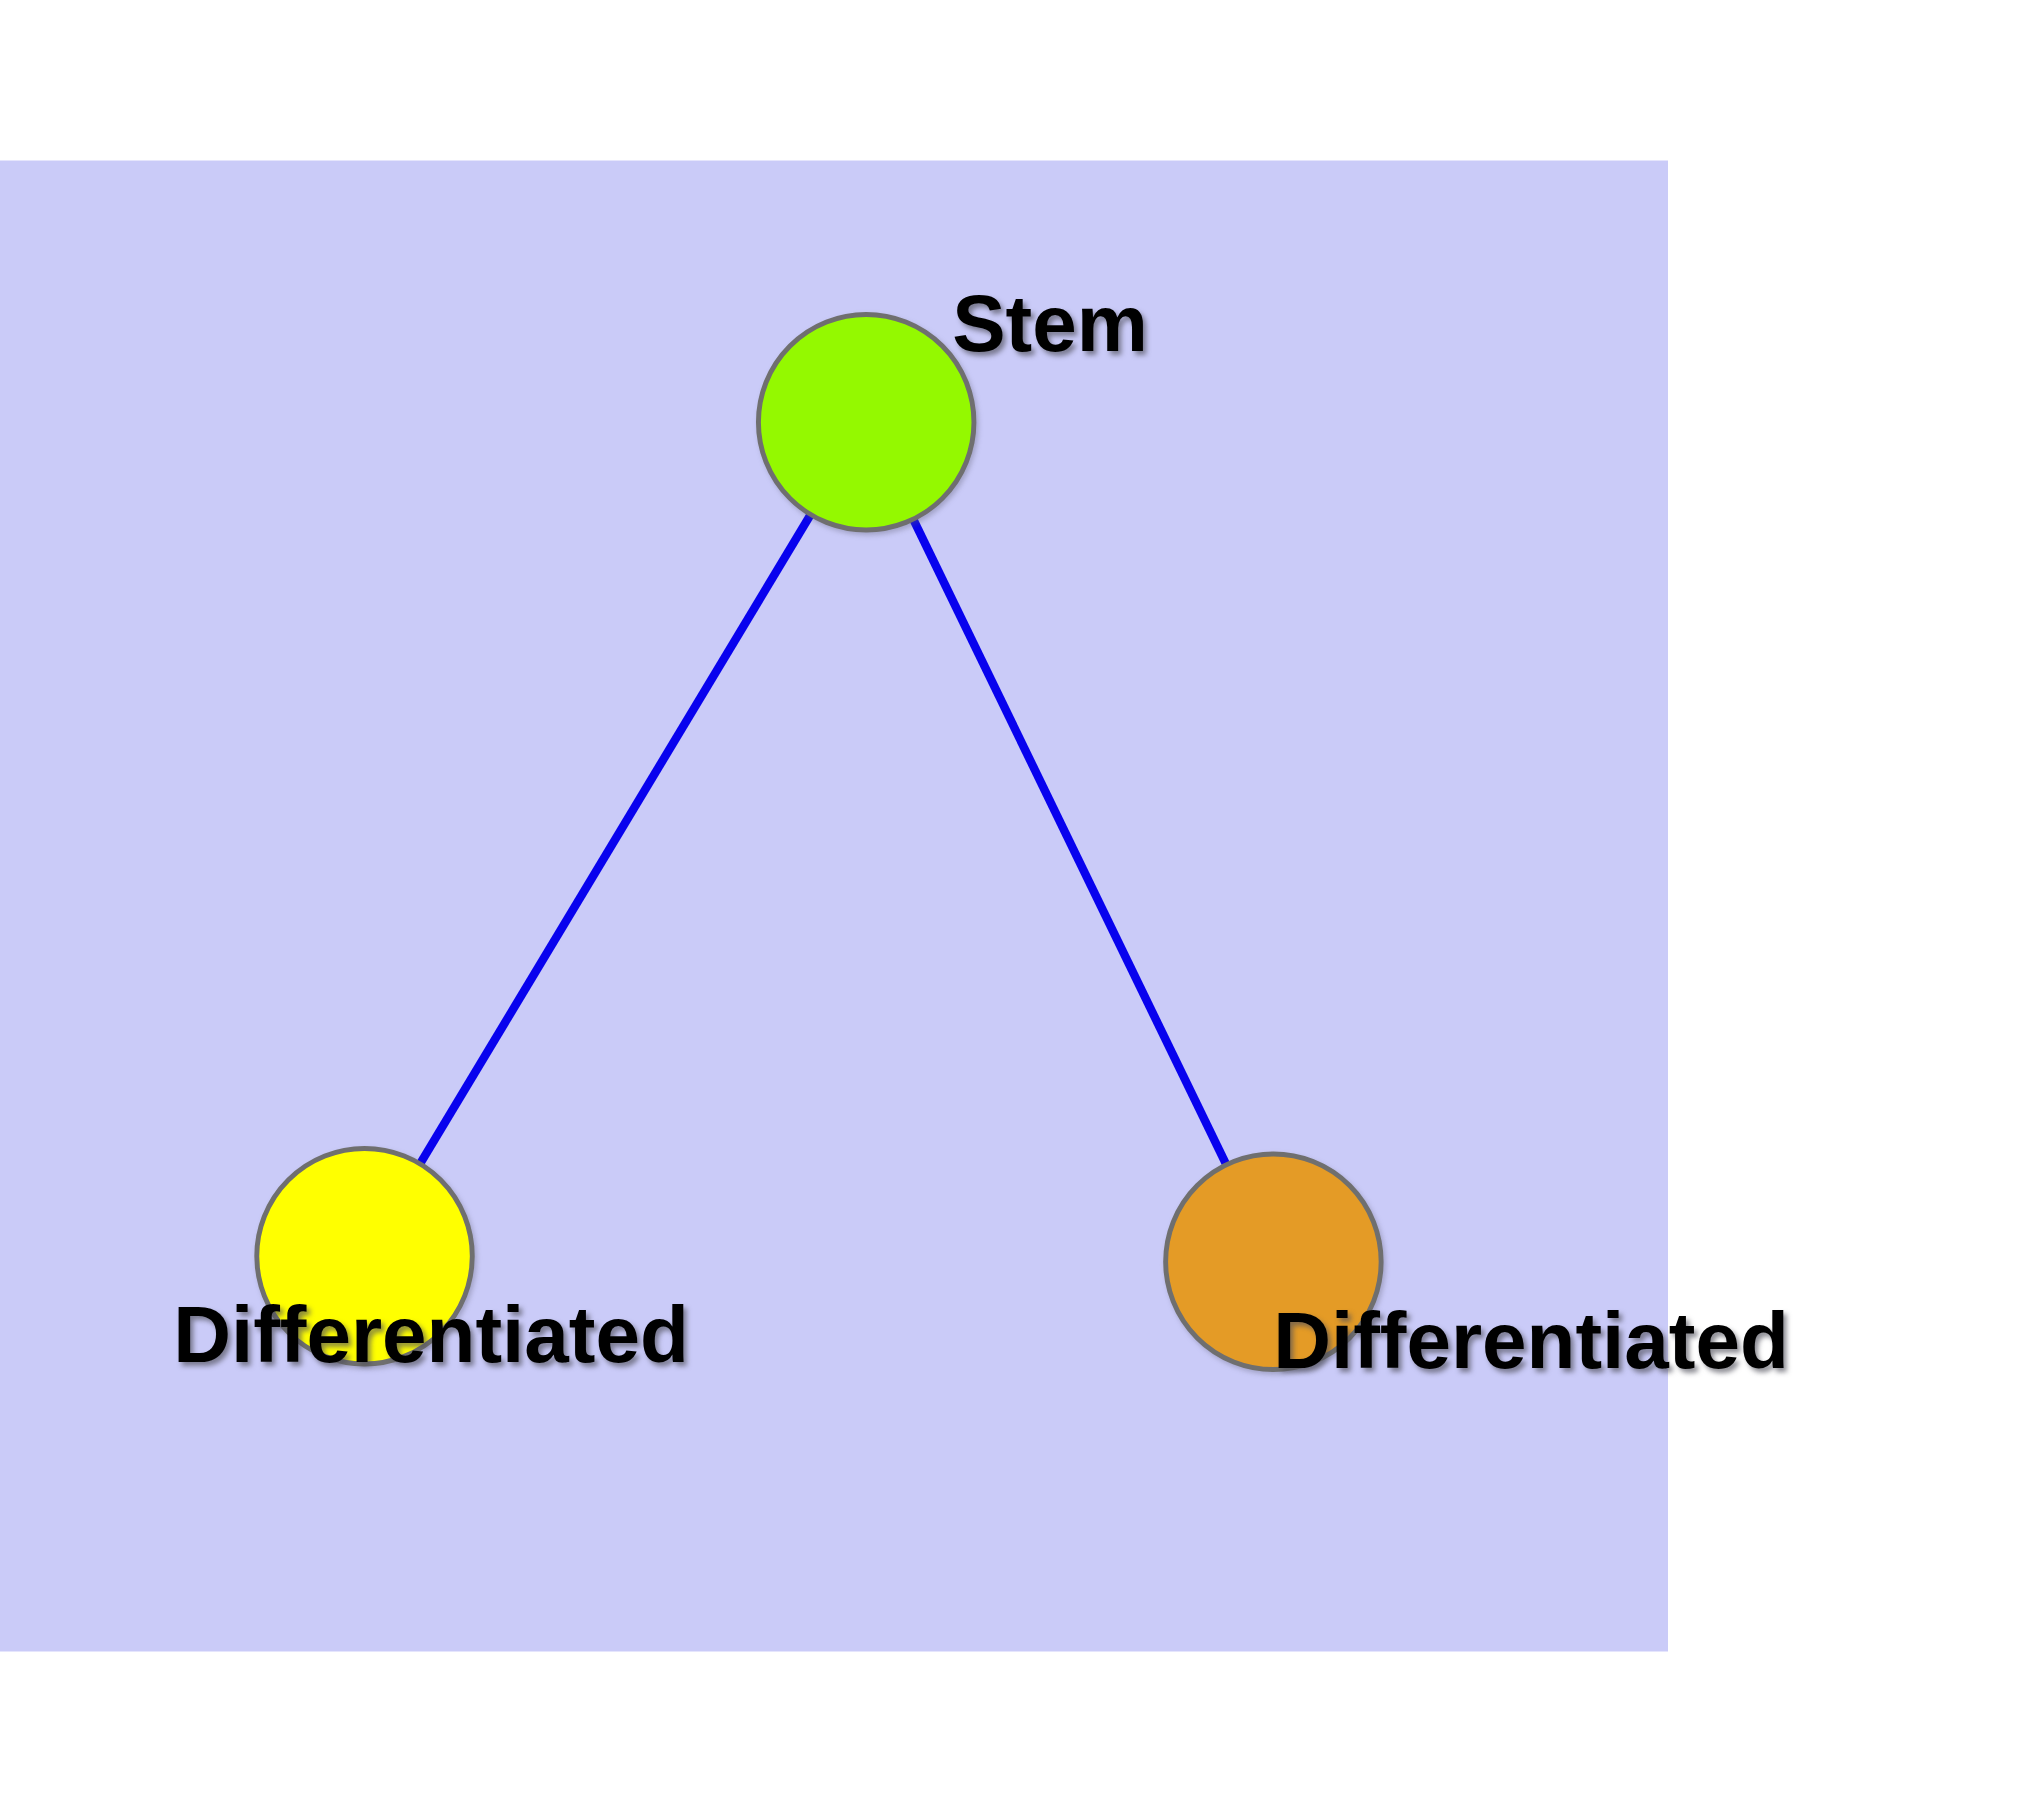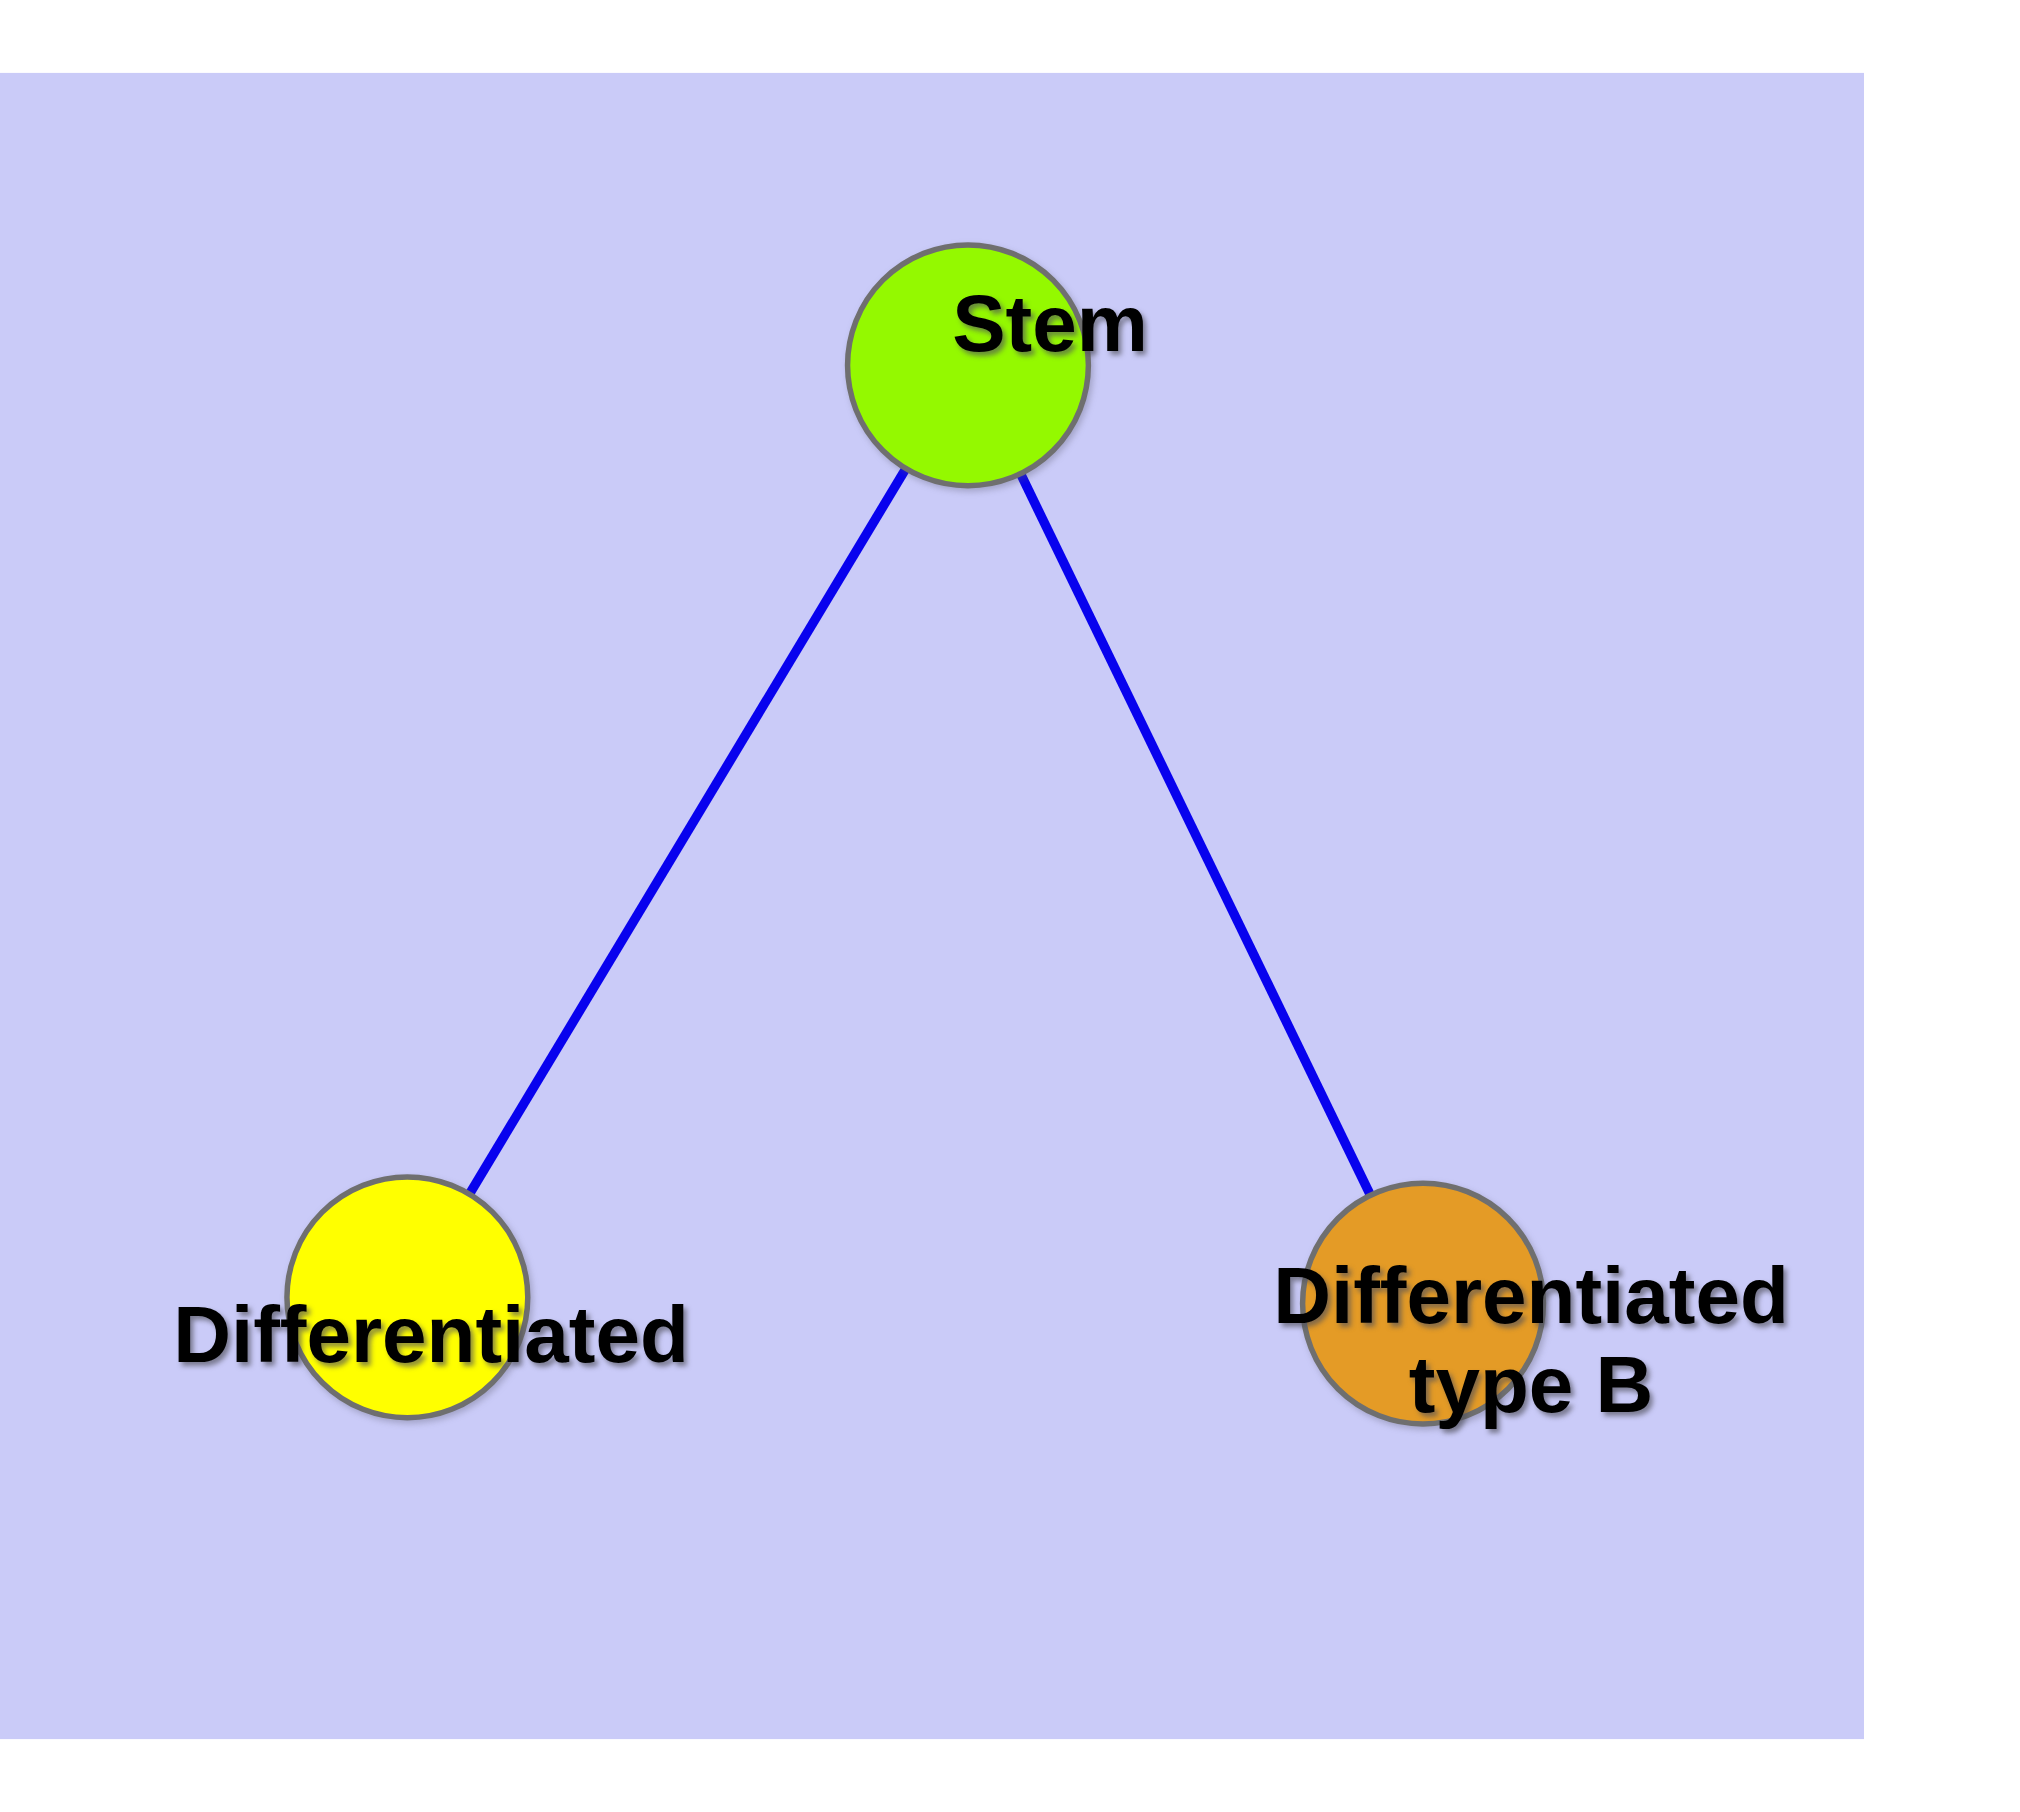--- a/index.html
+++ b/index.html
@@ -12,21 +12,21 @@
     width: 2021px;
     height: 1812px;
     background: #ffffff;
     overflow: hidden;
     font-family: "Liberation Sans", sans-serif;
   }
   .canvas {
     position: absolute;
     left: 0;
     top: 3.4px;
-    width: 1864px;
+    width: 1668px;
     height: 1806px; 
   }
   .graph-svg {
     position: absolute;
     left: 0;
     top: 0;
     width: 100%;
     height: 100%;
     display: block;
   }
@@ -71,18 +71,17 @@
     <div class="node-label label-stem">
       <span class="line">Stem</span>
     </div>
 
     <div class="node-label label-type-a">
       <span class="line">Differentiated</span>
     </div>
 
     <div class="node-label label-type-b">
       <span class="line">Differentiated</span>
-      <span class="line">type B</span>
     </div>
 
   </div>
 </div>
 
 
 </body></html>

